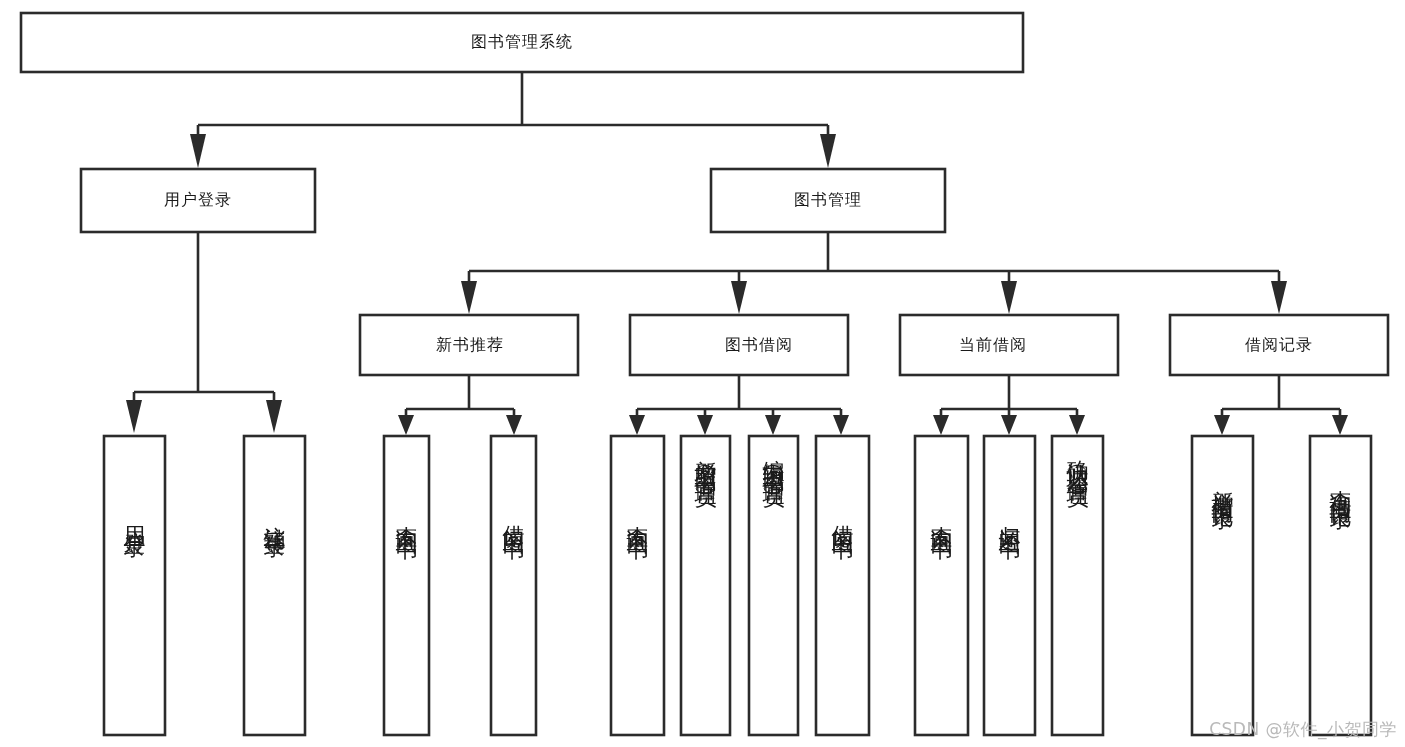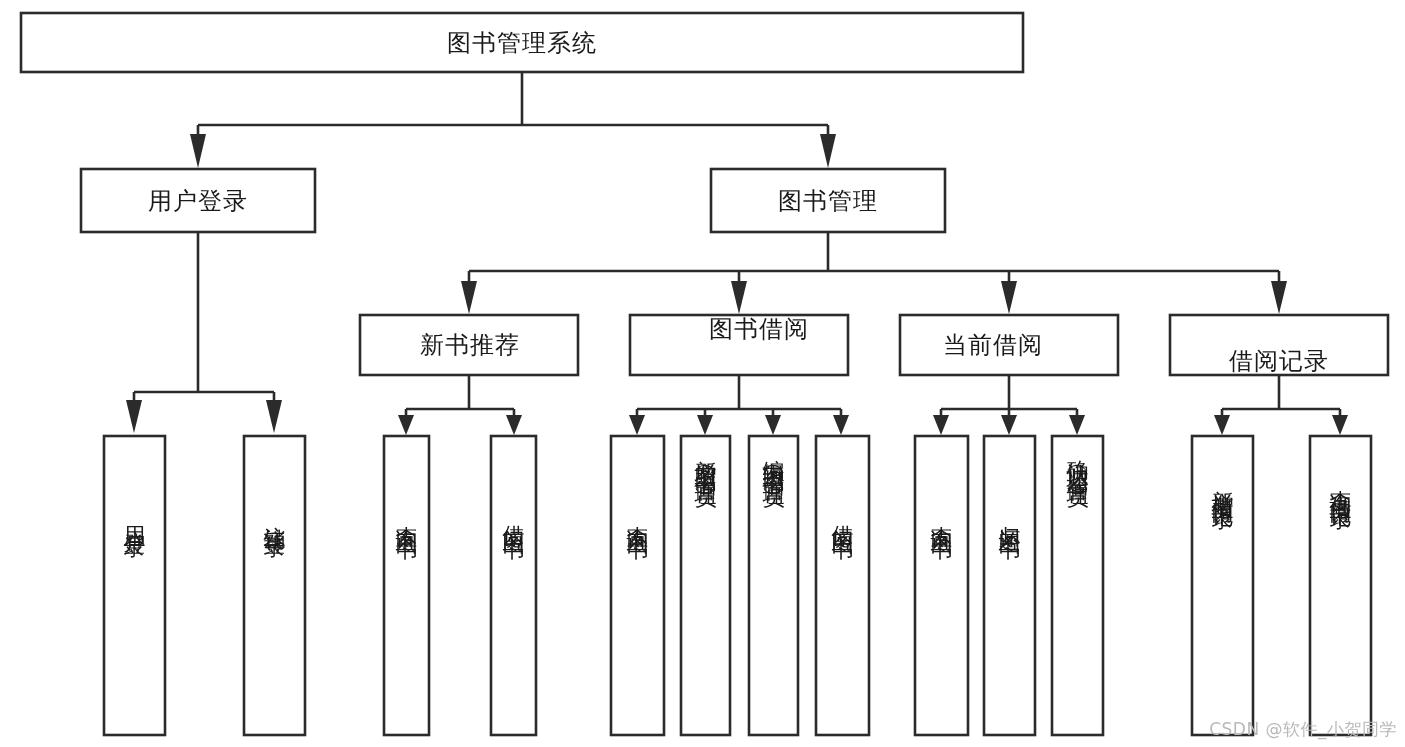--- a/index.html
+++ b/index.html
@@ -61,21 +61,21 @@
   }
   .hlabel-wrap {
     position: absolute;
     display: flex;
     align-items: center;
     justify-content: center;
     pointer-events: none;
   }
   .hlabel-text {
     font-family: "DejaVu Sans", "Liberation Sans", sans-serif;
-    font-size: 24px;
+    font-size: 16px;
     color: #1a1a1a;
     letter-spacing: 1px;
     white-space: nowrap;
   }
   #watermark {
     position: absolute;
     right: 8px;
     bottom: 6px;
     font-family: "DejaVu Sans", "Liberation Sans", sans-serif;
     font-size: 17px;
@@ -190,27 +190,27 @@
   <div class="hlabel-wrap" style="left:81px; top:169px; width:234px; height:63px;">
     <span class="hlabel-text">用户登录</span>
   </div>
   <div class="hlabel-wrap" style="left:711px; top:169px; width:234px; height:63px;justify-content:center;">
     <span class="hlabel-text">图书管理</span>
   </div>
 
   <div class="hlabel-wrap" style="left:376px; top:315px; width:188px; height:60px;">
     <span class="hlabel-text">新书推荐</span>
   </div>
-  <div class="hlabel-wrap" style="left:630px; top:299px; width:258px; height:60px;">
+  <div class="hlabel-wrap" style="left:630px; top:315px; width:258px; height:60px;">
     <span class="hlabel-text">图书借阅</span>
   </div>
   <div class="hlabel-wrap" style="left:884px; top:315px; width:218px; height:60px;">
     <span class="hlabel-text">当前借阅</span>
   </div>
-  <div class="hlabel-wrap" style="left:1170px; top:315px; width:218px; height:60px;margin-top:16px;">
+  <div class="hlabel-wrap" style="left:1170px; top:315px; width:218px; height:60px;">
     <span class="hlabel-text">借阅记录</span>
   </div>
 
   <div class="vlabel-wrap" style="left:104px; top:436px; width:61px; height:299px; padding-top:72px;">
     <span class="vlabel-text">用户登录</span>
   </div>
   <div class="vlabel-wrap" style="left:244px; top:436px; width:61px; height:299px; padding-top:72px;">
     <span class="vlabel-text">注销登录</span>
   </div>
 

